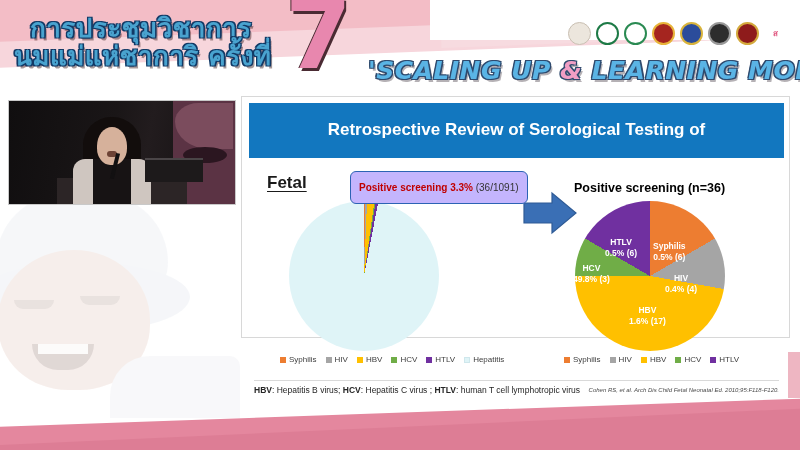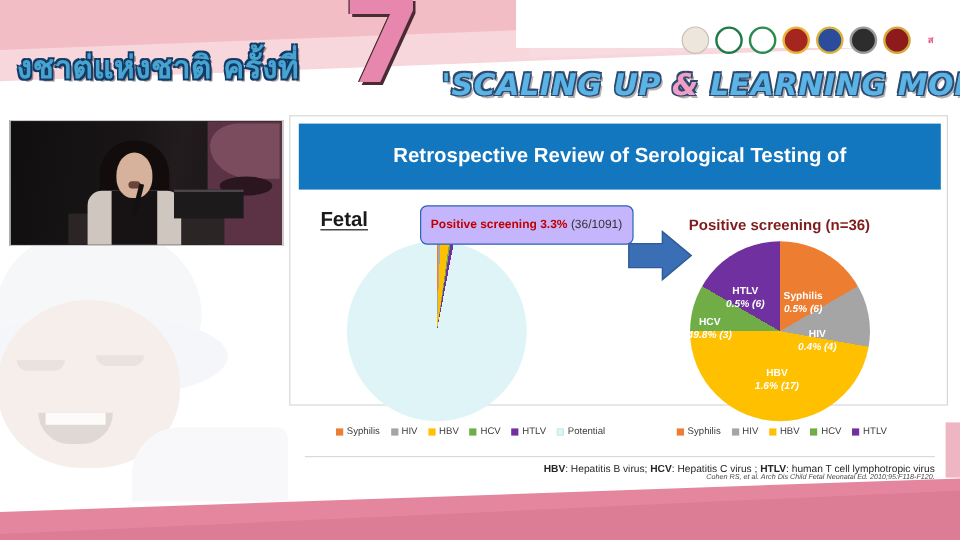--- a/index.html
+++ b/index.html
@@ -169,54 +169,54 @@
         #dff4f7 10.9deg 360deg);
   }
   .pie-left-lbl {
     position: absolute; left: 0; top: 62px; width: 190px; text-align: center;
     font-size: 11.5px; font-weight: bold; color: #1a1a1a; line-height: 1.35;
   }
 
   
   .pie-right-title {
     position: absolute; left: 332px; top: 84px;
-    font-size: 12.5px; font-weight: bold; color: #7f1d1d; white-space: nowrap;
+    font-size: 12.5px; font-weight: bold; color: #000000; white-space: nowrap;
   }
   .pie-right-wrap { position: absolute; left: 333px; top: 104px; width: 150px; height: 150px; }
   .pie-right {
     position: absolute; left: 0; top: 0; width: 150px; height: 150px; border-radius: 50%;
     background:
       conic-gradient(from 0deg,
         #ed7d31 0deg 60deg,
         #a5a5a5 60deg 100deg,
         #ffc000 100deg 270deg,
         #70ad47 270deg 300deg,
         #7030a0 300deg 360deg);
   }
   .sl { position: absolute; color: #ffffff; font-size: 8.5px; font-weight: bold;
         text-align: center; line-height: 1.25; white-space: nowrap; }
-  .sl .v { display: block; font-style: italic; }
+  .sl .v { display: block; }
   .sl-syphilis { left: 78px; top: 40px; }
   .sl-hiv      { left: 90px; top: 72px; }
   .sl-hbv      { left: 54px; top: 104px; }
   .sl-hcv      { left: -2px; top: 62px; }
   .sl-htlv     { left: 30px; top: 36px; }
 
   
   .legend { position: absolute; display: flex; align-items: center; gap: 9px;
             font-size: 8px; color: #3d3d3d; }
   .legend .it { display: flex; align-items: center; gap: 3px; white-space: nowrap; }
   .legend .sw { width: 6px; height: 6px; display: inline-block; }
   .legend-left  { left: 38px;  top: 258px; }
   .legend-right { left: 322px; top: 258px; }
 
   .footnote {
     position: absolute; left: 12px; top: 283px; width: 525px;
-    display: flex; align-items: flex-end; justify-content: space-between;
-    border-top: 1px solid #d9d9d9; padding-top: 4px; flex-direction: column;
+    display: flex; align-items: center; justify-content: space-between;
+    border-top: 1px solid #d9d9d9; padding-top: 4px;
   }
   .footnote .note { font-size: 8.5px; color: #262626; }
   .footnote .note b { font-weight: bold; }
   .footnote .cite { font-size: 6px; font-style: italic; color: #4a4a4a; white-space: nowrap; }
 
   
   .pink-band {
     position: absolute; left: 0; bottom: 0; width: 800px; height: 56px; overflow: hidden;
   }
   .pink-band .p1 {
@@ -235,21 +235,22 @@
 <body>
 
 <div id="root">
 
   <div class="banner">
     <div class="stripe-a"></div>
     <div class="stripe-b"></div>
     <div class="stripe-c"></div>
     <div class="right-white"></div>
 
-    <div class="thai-title-2">งชาต่แห่งชาติ ครั้งที่</div>
+    <div class="thai-title-1">การประชุมวิชาการ</div>
+    <div class="thai-title-2">นมแม่แห่ชาการิ ครั้งที่</div>
     <div class="thai-date">5 - 7 สิงหาคม 2563</div>
     <div class="big-seven">7</div>
 
     <div class="tagline"><span>'SCALING UP </span><span class="amp">&amp;</span><span> LEARNING MORE'</span></div>
 
     <div class="logos">
       <div class="logo-chip" style="background:#ece6dd;border:1px solid #c9bfb2"></div>
       <div class="logo-chip" style="background:#fff;border:2px solid #1d7a46"></div>
       <div class="logo-chip" style="background:#fff;border:2px solid #2a8a52"></div>
       <div class="logo-chip" style="background:#a5251f;border:2px solid #e8b43a"></div>
@@ -348,21 +349,21 @@
         <div class="it">
           <span class="sw" style="background: rgb(112, 173, 71);"></span>
           <span>HCV</span>
         </div>
         <div class="it">
           <span class="sw" style="background: rgb(112, 48, 160);"></span>
           <span>HTLV</span>
         </div>
         <div class="it">
           <span class="sw" style="background: rgb(223, 244, 247); border: 1px solid rgb(207, 231, 236);"></span>
-          <span>Potential</span>
+          <span>Hepatitis</span>
         </div>
       </div>
     <div class="legend legend-right" id="legend-right">
         <div class="it">
           <span class="sw" style="background: rgb(237, 125, 49);"></span>
           <span>Syphilis</span>
         </div>
         <div class="it">
           <span class="sw" style="background: rgb(165, 165, 165);"></span>
           <span>HIV</span>

